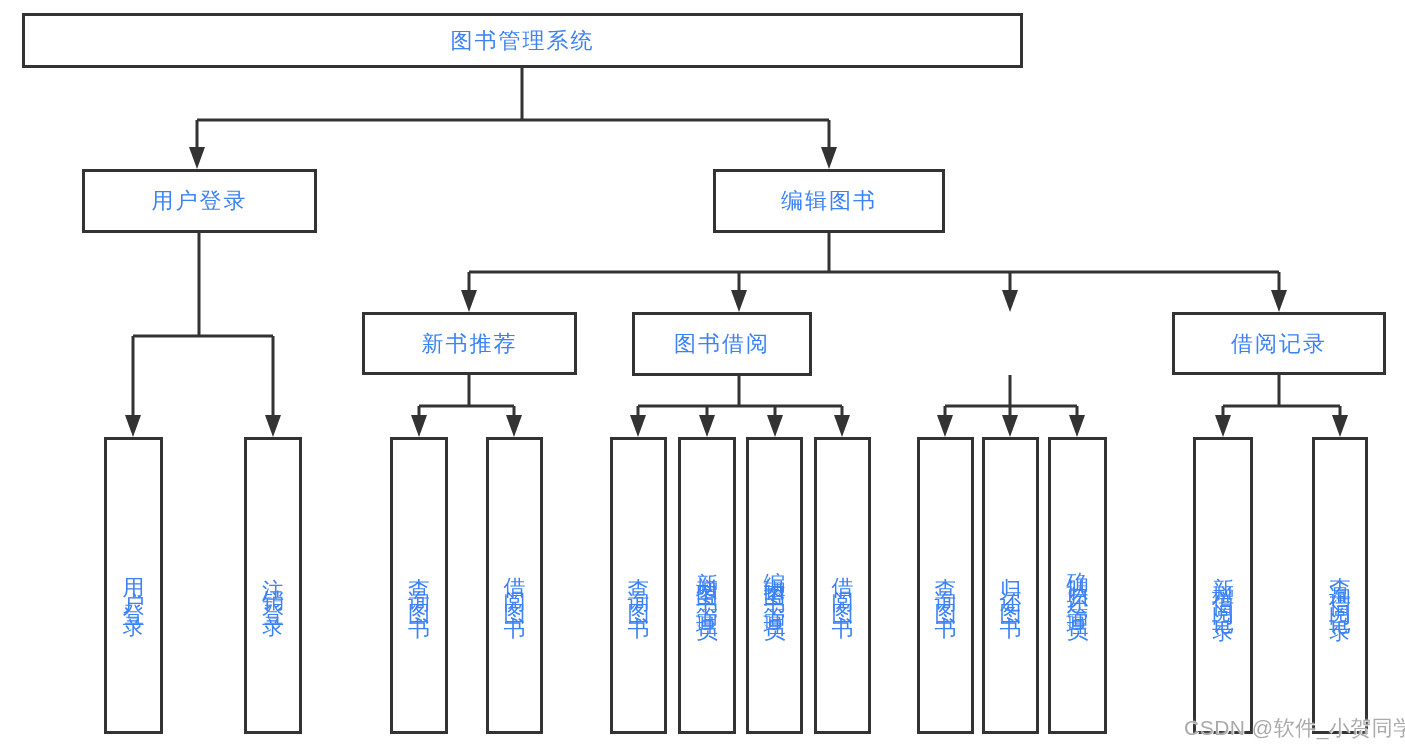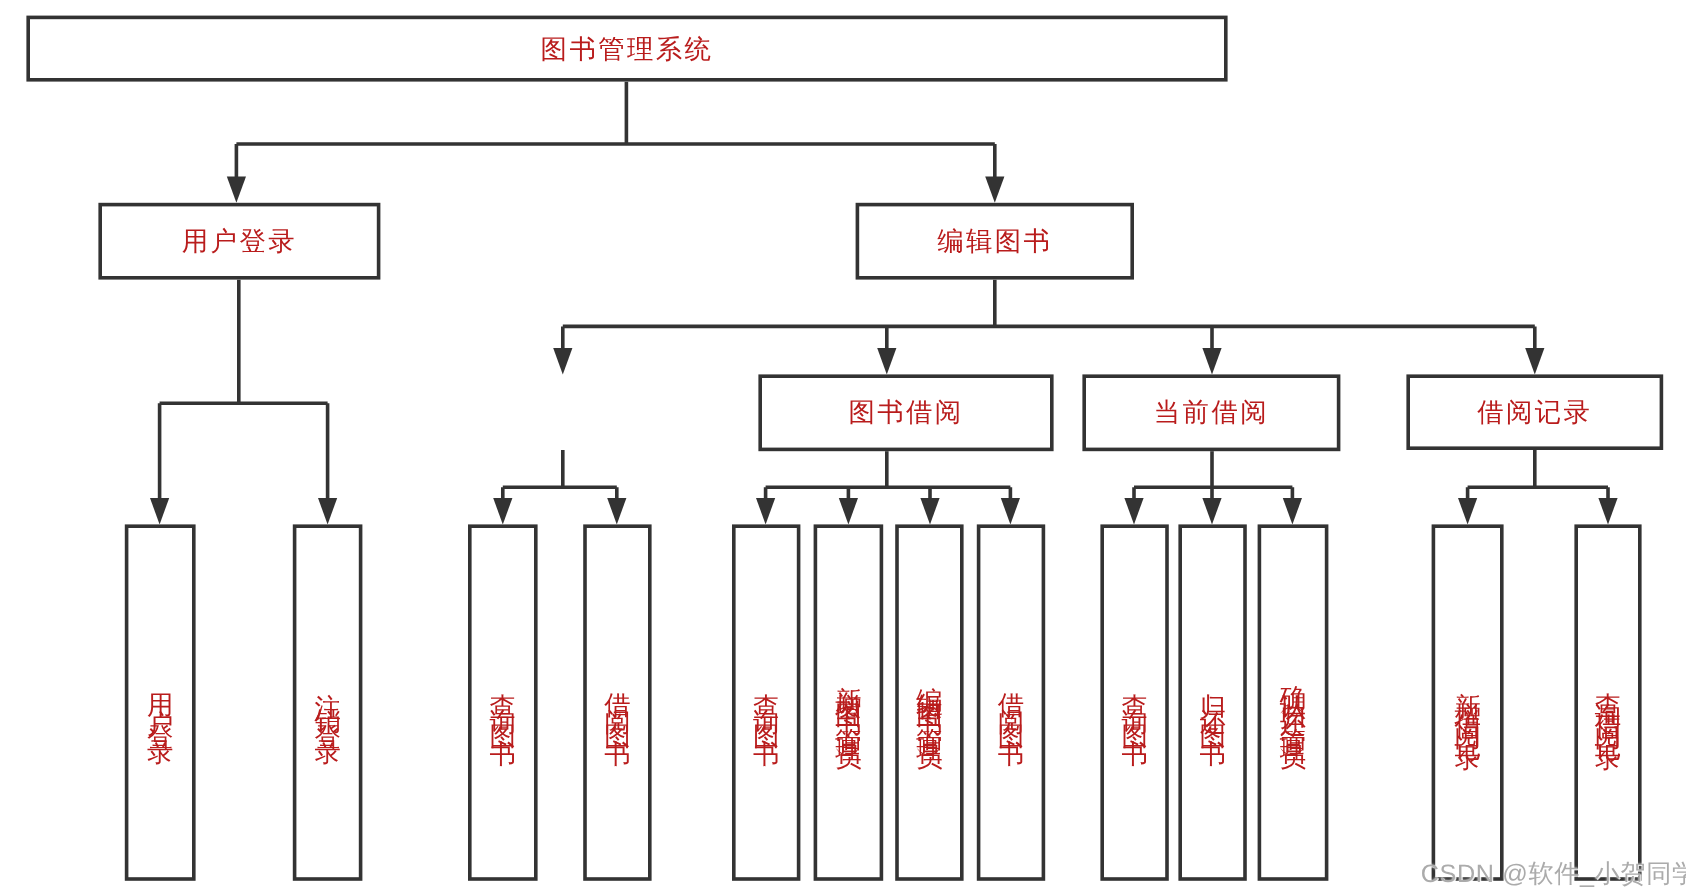--- a/index.html
+++ b/index.html
@@ -7,21 +7,21 @@
     width:1405px;height:747px;position:relative;overflow:hidden;
     font-family:"Liberation Sans","DejaVu Sans",sans-serif;
     color:#3d3d3d;
   }
   .canvas{position:absolute;left:0;top:0;width:1405px;height:747px;}
   .wires{position:absolute;left:0;top:0;z-index:1;}
   .box{
     position:absolute;z-index:2;background:#ffffff;
     border:3px solid #333333;box-sizing:border-box;
     display:flex;align-items:center;justify-content:center;
-    font-size:22px;letter-spacing:2px;color:#b91c1c;
+    font-size:22px;letter-spacing:2px;color:#3b82f6;
   }
   .leaf span{
     writing-mode:vertical-rl;text-orientation:mixed;
     white-space:nowrap;letter-spacing:9px;
   }
   .sp-loose span{letter-spacing:13px;}
   .sp-med   span{letter-spacing:9px;}
   .sp-tight span{letter-spacing:7px;}
   .watermark{
     position:absolute;z-index:5;left:1184px;top:714px;
@@ -73,22 +73,22 @@
       <polygon points="1215,415 1231,415 1223,437"></polygon>
       <polygon points="1332,415 1348,415 1340,437"></polygon>
     </g>
   </svg>
 
   <div class="box" style="left:22px;top:13px;width:1001px;height:55px">图书管理系统</div>
 
   <div class="box" style="left:82px;top:169px;width:235px;height:64px">用户登录</div>
   <div class="box" style="left:713px;top:169px;width:232px;height:64px">编辑图书</div>
 
-  <div class="box" style="left:632px;top:312px;width:246px;height:64px">图书借阅</div>
-  <div class="box" style="left:902px;top:312px;width:215px;height:64px">当前借阅</div>
+  <div class="box" style="left:362px;top:312px;width:215px;height:63px">新书推荐</div>
+  <div class="box" style="left:632px;top:312px;width:180px;height:64px">图书借阅</div>
   <div class="box" style="left:1172px;top:312px;width:214px;height:63px">借阅记录</div>
 
   <div class="box leaf sp-loose" style="left:104px;top:437px;width:59px;height:297px">
     <span>用户登录</span>
   </div>
   <div class="box leaf sp-loose" style="left:244px;top:437px;width:58px;height:297px">
     <span>注销登录</span>
   </div>
 
   <div class="box leaf sp-loose" style="left:390px;top:437px;width:58px;height:297px">

